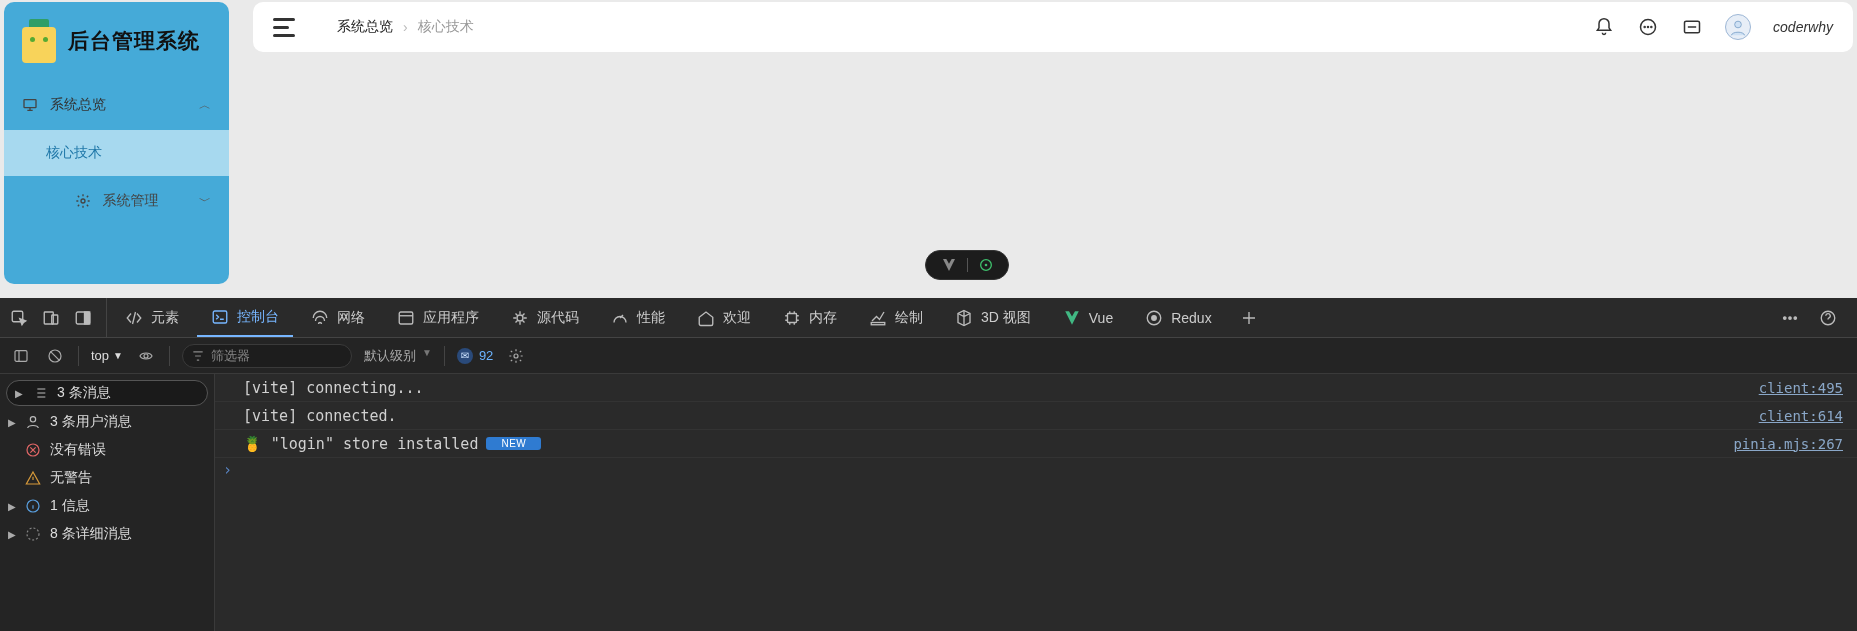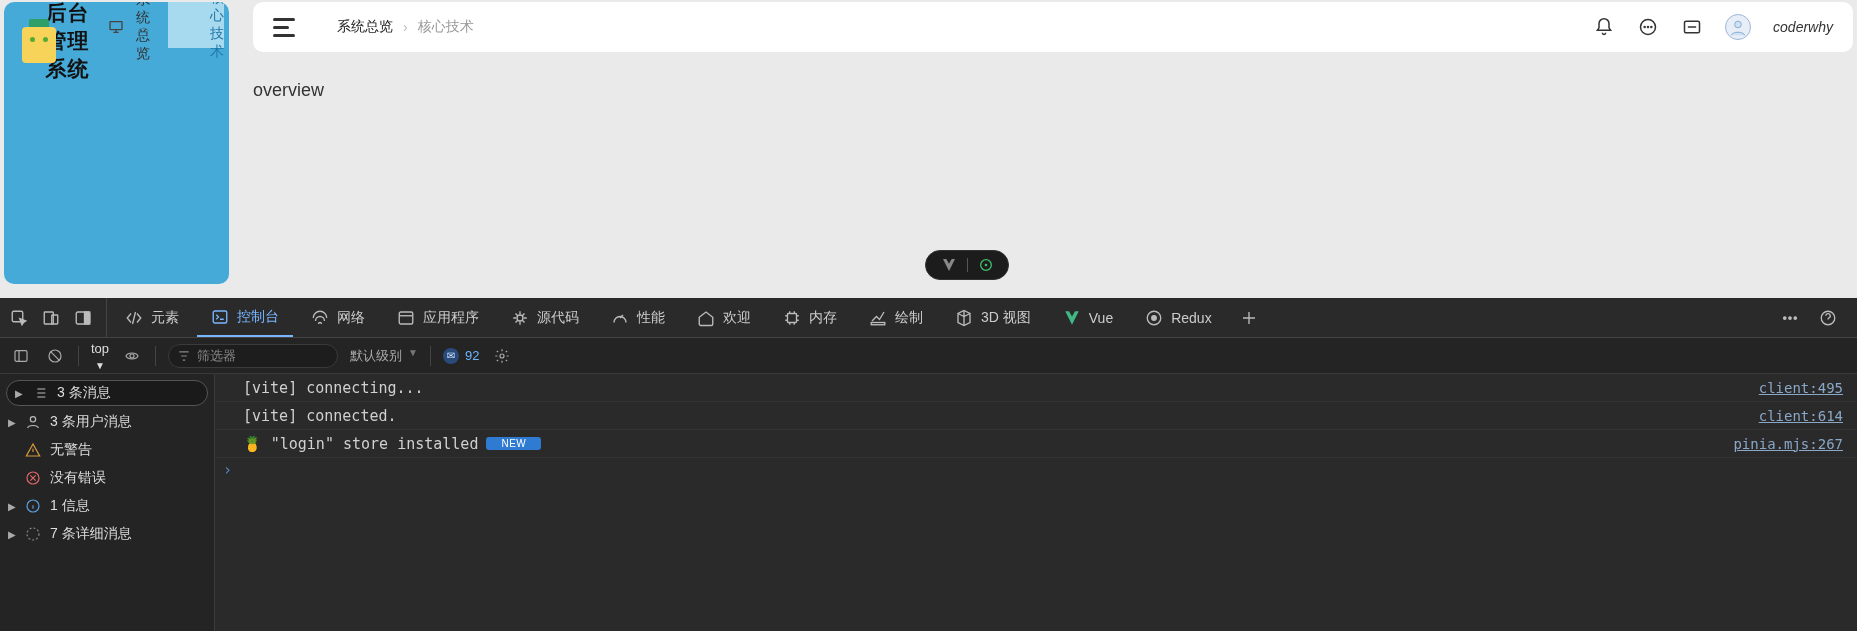--- a/index.html
+++ b/index.html
@@ -3,21 +3,21 @@
 <meta charset="utf-8">
 <style>
   * { box-sizing: border-box; margin: 0; padding: 0; }
   html, body { width: 1857px; height: 631px; font-family: "Helvetica Neue", Arial, "Microsoft YaHei", sans-serif; background: #eaeaea; overflow: hidden; }
 
   
   .app-row { display: flex; width: 1857px; height: 282px; }
   .sidebar {
     width: 225px; height: 282px; margin: 0 0 0 0;
     background: #45aad8; border-radius: 10px; overflow: hidden;
-    display: flex; flex-direction: row;
+    display: flex; flex-direction: column;
     margin-left: 4px; margin-top: 2px;
   }
   .logo-row { height: 78px; display: flex; align-items: center; padding-left: 18px; gap: 12px; }
   .logo-box {
     width: 34px; height: 44px; position: relative;
   }
   .logo-lid { position:absolute; top:0; left:7px; width:20px; height:10px; background:#2f9e67; border-radius:2px 2px 0 0; }
   .logo-body { position:absolute; top:8px; left:0; width:34px; height:36px; background:#f8d35a; border-radius:4px; }
   .logo-eye { position:absolute; top:18px; width:5px; height:5px; background:#5a3; border-radius:50%; }
   .logo-eye.l { left:8px; } .logo-eye.r { left:21px; }
@@ -96,21 +96,21 @@
   .dt-tab.vue svg { fill:#41b883; stroke:none;}
   .dt-right { margin-left:auto; display:flex; align-items:center; gap:16px; padding-right:10px;}
 
   .dt-toolbar {
     height:36px; display:flex; align-items:center; gap:12px;
     padding:0 10px; border-bottom:1px solid #3a3a3a; background:#242424;
   }
   .dt-tool { width:22px; height:22px; display:flex; align-items:center; justify-content:center; cursor:pointer;}
   .dt-tool svg{width:16px;height:16px;stroke:#aaa;fill:none;stroke-width:1.8;}
   .dt-sep { width:1px; height:20px; background:#444; }
-  .dt-top-select { color:#ddd; font-size:13px; display:flex; align-items:center; gap:4px; cursor:pointer;flex-direction:column;}
+  .dt-top-select { color:#ddd; font-size:13px; display:flex; align-items:center; gap:4px; cursor:pointer;}
   .dt-filter {
     background:#1d1d1d; border:1px solid #3a3a3a; border-radius:14px;
     height:24px; width:170px; color:#888; font-size:13px; padding:0 28px 0 10px;
     display:flex; align-items:center; position:relative;
   }
   .dt-filter .fi { position:absolute; left:8px; top:4px; }
   .dt-filter .txt { margin-left:18px;}
   .dt-level { color:#aaa; font-size:13px; display:flex; gap:6px; cursor:pointer;}
   .dt-badge { display:flex; align-items:center; gap:6px; color:#6cb4ff; font-size:13px;}
   .dt-badge .bubble{ width:16px;height:16px;border-radius:50%;background:#2a4a7a;display:flex;align-items:center;justify-content:center;font-size:10px;color:#cde3ff;}
@@ -229,21 +229,20 @@
       </div>
       <div class="avatar">
         <svg viewBox="0 0 24 24">
             <circle cx="12" cy="9" r="4" fill="#cfe1f4" stroke="#7aa0c8"></circle>
             <path d="M4 22c1-5 15-5 16 0" fill="#cfe1f4" stroke="#7aa0c8"></path>
           </svg>
       </div>
       <span class="username">coderwhy</span>
     </div>
 
-    <div class="page-body">overview</div>
   </div>
 </div>
 
 <div class="float-badge">
   <svg viewBox="0 0 24 24">
       <path d="M3 3h5l4 7 4-7h5L12 21 3 3z" fill="#888"></path>
     </svg>
   <div class="sep"></div>
   <svg viewBox="0 0 24 24">
       <circle cx="12" cy="12" r="8" stroke="#3fbf6c" fill="none" stroke-width="2"></circle>
@@ -440,58 +439,58 @@
       <div class="dt-side-row">
         <span class="tri">▶</span>
         <span class="ic">
             <svg viewBox="0 0 24 24">
               <circle cx="12" cy="8" r="4"></circle>
               <path d="M4 21c1-5 15-5 16 0"></path>
             </svg>
           </span>
         <span>3 条用户消息</span>
       </div>
+      <div class="dt-side-row err">
+        <span class="tri"></span>
+        <span class="ic">
+            <svg viewBox="0 0 24 24">
+              <circle cx="12" cy="12" r="9"></circle>
+              <path d="M8 8l8 8M16 8l-8 8"></path>
+            </svg>
+          </span>
+        <span>没有错误</span>
+      </div>
       <div class="dt-side-row warn">
         <span class="tri"></span>
         <span class="ic">
             <svg viewBox="0 0 24 24">
               <path d="M12 3l10 18H2L12 3z"></path>
               <path d="M12 10v5M12 18h0"></path>
             </svg>
           </span>
         <span>无警告</span>
       </div>
-      <div class="dt-side-row err">
-        <span class="tri"></span>
-        <span class="ic">
-            <svg viewBox="0 0 24 24">
-              <circle cx="12" cy="12" r="9"></circle>
-              <path d="M8 8l8 8M16 8l-8 8"></path>
-            </svg>
-          </span>
-        <span>没有错误</span>
-      </div>
       <div class="dt-side-row info">
         <span class="tri">▶</span>
         <span class="ic">
             <svg viewBox="0 0 24 24">
               <circle cx="12" cy="12" r="9"></circle>
               <path d="M12 8h0M12 11v5"></path>
             </svg>
           </span>
         <span>1 信息</span>
       </div>
       <div class="dt-side-row verbose">
         <span class="tri">▶</span>
         <span class="ic">
             <svg viewBox="0 0 24 24">
               <circle cx="12" cy="12" r="9" stroke-dasharray="3 3"></circle>
             </svg>
           </span>
-        <span>7 条详细消息</span>
+        <span>8 条详细消息</span>
       </div>
     </div>
 
     <div class="dt-console">
       <div class="log-line">
         <span>[vite] connecting...</span>
         <span class="src">client:495</span>
       </div>
       <div class="log-line">
         <span>[vite] connected.</span>

